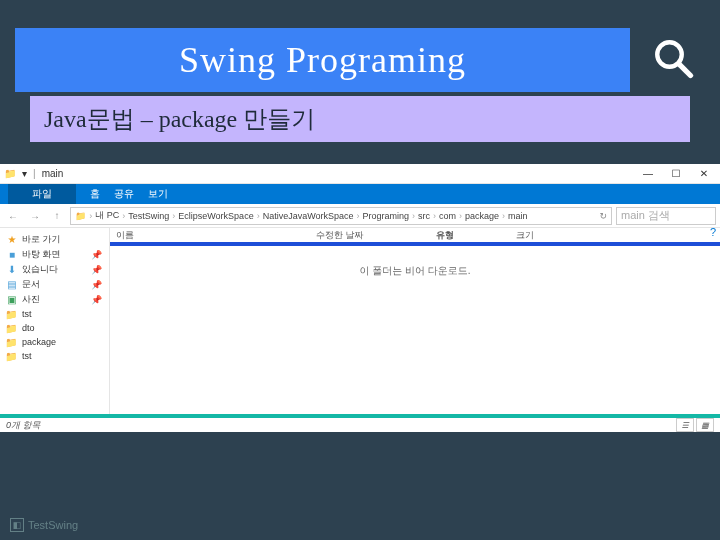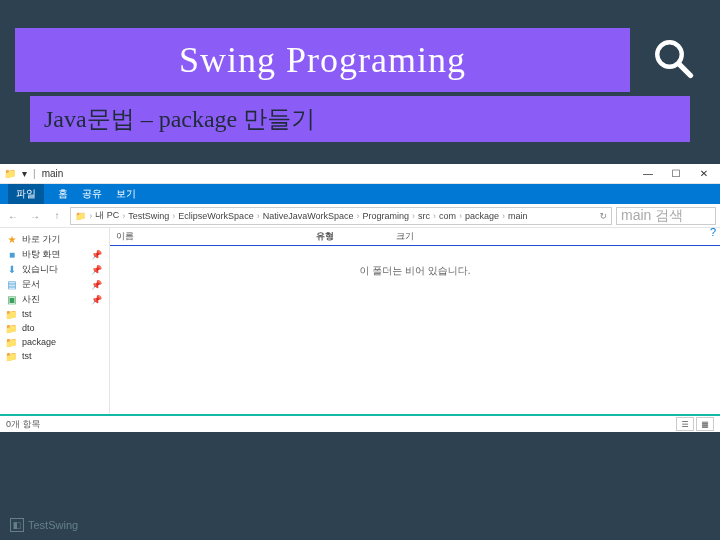--- a/index.html
+++ b/index.html
@@ -1,61 +1,61 @@
 <!DOCTYPE html>
 <html><head>
 <meta charset="utf-8">
 <style>
 * { margin: 0; padding: 0; box-sizing: border-box; }
 body { width: 720px; height: 540px; background: #2d4150; font-family: Arial, sans-serif; overflow: hidden; position: relative; }
 
-.slide-title-bar { position: absolute; top: 28px; left: 15px; right: 90px; height: 64px; background: #8b5cf6; display: flex; align-items: center; justify-content: center; }
+.slide-title-bar { position: absolute; top: 28px; left: 15px; right: 90px; height: 64px; background: #3b82f6; display: flex; align-items: center; justify-content: center; }
 .slide-title { color: #fff; font-size: 36px; font-family: Georgia, serif; font-weight: 300; letter-spacing: 1px; }
 
 .search-icon-wrap { position: absolute; top: 30px; right: 20px; width: 55px; height: 55px; display: flex; align-items: center; justify-content: center; }
 .search-icon-wrap svg { width: 42px; height: 42px; }
 
-.subtitle-bar { position: absolute; top: 96px; left: 30px; right: 30px; height: 46px; background: #8b5cf6; display: flex; align-items: center; padding-left: 14px; }
+.subtitle-bar { position: absolute; top: 96px; left: 30px; right: 30px; height: 46px; background: #c4b5fd; display: flex; align-items: center; padding-left: 14px; }
 .subtitle { color: #1f2b3a; font-size: 24px; font-family: Georgia, serif; }
 
 .explorer { position: absolute; top: 164px; left: 0; right: 0; height: 268px; background: #fff; font-size: 10px; color: #333; display: flex; flex-direction: column; }
 
 .ex-title { height: 20px; display: flex; align-items: center; gap: 4px; padding: 0 4px; border-bottom: 1px solid #e5e5e5; }
 .ex-title .folder-glyph { width: 14px; height: 14px; display: inline-flex; align-items: center; }
 .ex-title .sep { color: #999; padding: 0 2px; }
 .ex-controls { margin-left: auto; display: flex; gap: 4px; }
 .ex-ctrl { width: 24px; height: 16px; display: flex; align-items: center; justify-content: center; cursor: pointer; font-size: 10px; }
 
 .ex-ribbon { height: 20px; background: #0078d4; color: #fff; display: flex; align-items: center; gap: 14px; padding: 0 8px; font-size: 10px; }
 .ex-ribbon .tab { color: #fff; }
-.ex-ribbon .file-tab { background: #005a9e; padding: 0 8px; height: 100%; display: flex; align-items: center; }
+.ex-ribbon .file-tab { background: #005a9e; padding: 0 24px; height: 100%; display: flex; align-items: center; }
 
 .ex-nav { height: 24px; display: flex; align-items: center; border-bottom: 1px solid #e5e5e5; padding: 0 4px; gap: 4px; }
 .nav-btn { width: 18px; height: 18px; display: flex; align-items: center; justify-content: center; color: #888; cursor: pointer; }
 .breadcrumb { flex: 1; border: 1px solid #ccc; height: 18px; display: flex; align-items: center; padding: 0 4px; gap: 3px; font-size: 9px; color: #444; overflow: hidden; }
 .breadcrumb .bc-sep { color: #aaa; }
-.search-box { width: 100px; height: 18px; border: 1px solid #ccc; display: flex; align-items: center; padding: 0 4px; color: #aaa; font-size: 14px; }
+.search-box { width: 100px; height: 18px; border: 1px solid #ccc; display: flex; align-items: center; padding: 0 4px; color: #aaa; font-size: 11px; }
 
 .ex-body { flex: 1; display: flex; }
 .sidebar { width: 110px; border-right: 1px solid #e5e5e5; padding: 4px 0; font-size: 9px; overflow: hidden; }
 .sb-group { margin-bottom: 6px; }
 .sb-item { display: flex; align-items: center; gap: 4px; padding: 1px 6px; cursor: pointer; }
 .sb-icon { width: 12px; height: 12px; display: inline-flex; align-items: center; justify-content: center; font-size: 10px; }
 .pin { color: #888; margin-left: auto; font-size: 9px; }
 
 .main-pane { flex: 1; display: flex; flex-direction: column; }
-.col-headers { height: 18px; display: flex; align-items: center; border-bottom: 1px solid #1d4ed8; font-size: 9px; color: #555; padding-left: 6px; }
+.col-headers { height: 18px; display: flex; align-items: center; border-bottom: 4px solid #1d4ed8; font-size: 9px; color: #555; padding-left: 6px; }
 .col-headers span { display: inline-block; }
 .col-name { width: 200px; }
 .col-date { width: 120px; }
 .col-type { width: 80px; font-weight: bold; }
 .col-size { width: 60px; }
 .empty-msg { flex: 1; display: flex; align-items: flex-start; justify-content: center; padding-top: 18px; color: #666; font-size: 10px; }
 
-.status-bar { height: 18px; border-top: 2px solid #14b8a6; display: flex; align-items: center; padding: 0 6px; font-size: 9px; color: #555; }
+.status-bar { height: 18px; border-top: 4px solid #14b8a6; display: flex; align-items: center; padding: 0 6px; font-size: 9px; color: #555; font-style: italic; }
 .view-toggle { margin-left: auto; display: flex; gap: 2px; }
 .view-btn { width: 18px; height: 14px; border: 1px solid #ccc; display: flex; align-items: center; justify-content: center; font-size: 8px; }
 
 .help-icon { position: absolute; top: 22px; right: 4px; color: #0078d4; font-size: 11px; }
 
 .footer { position: absolute; bottom: 8px; left: 10px; display: flex; align-items: center; gap: 4px; color: #8aa; font-size: 11px; opacity: 0.6; }
 .footer-icon { width: 14px; height: 14px; border: 1px solid #8aa; display: flex; align-items: center; justify-content: center; font-size: 9px; }
 
 .c-blue { color: #4a9fd8; }
 .c-yellow { color: #f0c040; }
@@ -176,24 +176,25 @@
         <div class="sb-item">
             <span class="sb-icon c-yellow">📁</span>
             <span>tst</span>
           </div>
       </div>
     </div>
 
     <div class="main-pane">
       <div class="col-headers">
         <span class="col-name">이름</span>
+        <span class="col-date">수정한 날짜</span>
         <span class="col-type">유형</span>
         <span class="col-size">크기</span>
       </div>
-      <div class="empty-msg">이 폴더는 비어 있습니다.</div>
+      <div class="empty-msg">이 폴더는 비어 다운로드.</div>
     </div>
   </div>
 
   <div class="status-bar">
     <span>0개 항목</span>
     <div class="view-toggle">
       <div class="view-btn">☰</div>
       <div class="view-btn">▦</div>
     </div>
   </div>

